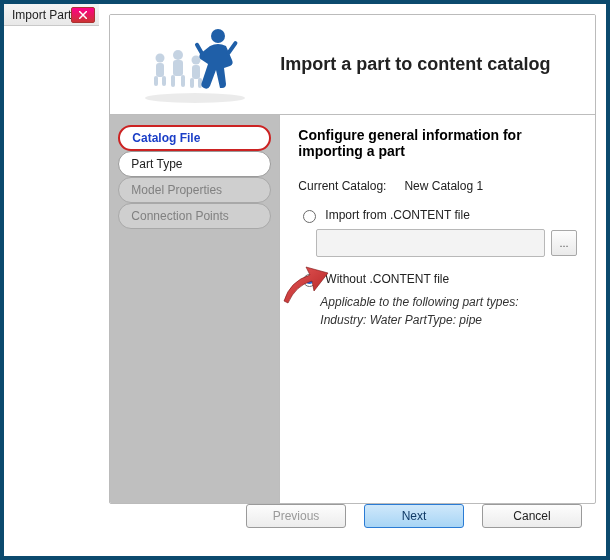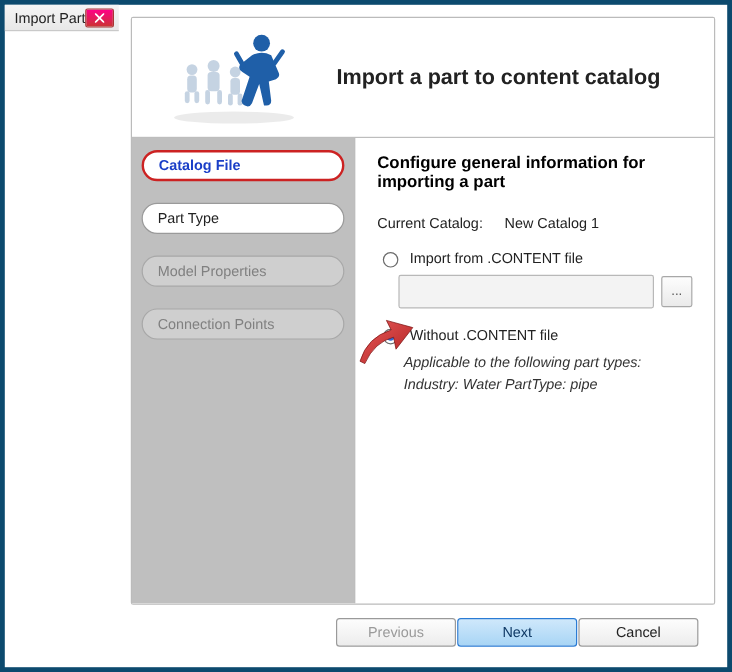--- a/index.html
+++ b/index.html
@@ -8,39 +8,39 @@
   .titlebar { height: 22px; background: linear-gradient(#f5f5f5,#e8e8e8); border-bottom: 1px solid #c9c9c9; display: flex; align-items: center; padding: 0 4px; }
   .titlebar .title { flex: 1; font-size: 12px; color: #222; padding-left: 4px; }
   .close-btn { width: 24px; height: 16px; border: 1px solid #a33; background: linear-gradient(#f08,#c33); border-radius: 2px; display: flex; align-items: center; justify-content: center; color: #fff; font-size: 10px; cursor: pointer; }
   .close-btn svg { width: 8px; height: 8px; }
   .content { flex: 1; padding: 10px 10px 6px 10px; display: flex; flex-direction: column; }
   .panel { flex: 1; border: 1px solid #bbb; background: #fff; display: flex; flex-direction: column; border-radius: 2px; overflow: hidden; }
   .header-strip { height: 100px; background: #fff; border-bottom: 1px solid #bdbdbd; display: flex; align-items: center; }
   .header-img { width: 170px; height: 100px; display: flex; align-items: center; justify-content: center; }
   .header-title { flex: 1; font-size: 18px; font-weight: bold; color: #222; }
   .body { flex: 1; display: flex; overflow: hidden; }
-  .sidebar { width: 186px; background: #bfbfbf; padding: 10px 8px; display: flex; flex-direction: column; gap: 18px; border-right: 1px solid #bdbdbd; }
+  .sidebar { width: 170px; background: #bfbfbf; padding: 10px 8px; display: flex; flex-direction: column; border-right: 1px solid #bdbdbd; }
   .step { height: 26px; border-radius: 13px; background: #fff; border: 1px solid #9a9a9a; display: flex; align-items: center; padding: 0 12px; font-size: 12px; color: #222; }
   .step.active { border: 2px solid #c22; color: #1a3ec7; font-weight: bold; }
   .step.disabled { background: #cfcfcf; color: #808080; border: 1px solid #a8a8a8; align-items: center; }
   .main { flex: 1; padding: 12px 18px 12px 18px; position: relative; overflow: hidden; }
   .section-title { font-size: 14px; font-weight: bold; margin-bottom: 20px; }
   .row { display: flex; align-items: center; gap: 18px; margin-bottom: 14px; }
   .label { color: #222; font-size: 12px; }
   .value { color: #222; font-size: 12px; }
   .radio-row { display: flex; align-items: center; gap: 6px; margin-top: 14px; margin-bottom: 6px; }
   .radio { appearance: none; width: 13px; height: 13px; border: 1px solid #6b6b6b; border-radius: 50%; background: #fff; position: relative; cursor: pointer; }
   .radio:checked::after { content: ""; position: absolute; top: 2px; left: 2px; width: 7px; height: 7px; background: #2a6dd8; border-radius: 50%; }
   .path-row { display: flex; align-items: center; gap: 6px; margin: 6px 0 14px 18px; }
   .path-input { flex: 1; height: 28px; border: 1px solid #b8b8b8; background: #f3f3f3; color: #555; padding: 0 6px; border-radius: 2px; }
   .browse-btn { width: 26px; height: 26px; border: 1px solid #a8a8a8; background: linear-gradient(#fdfdfd,#eaeaea); border-radius: 2px; cursor: pointer; display: flex; align-items: center; justify-content: center; color: #555; font-size: 11px; }
   .hint { margin-left: 22px; font-style: italic; color: #333; font-size: 12px; line-height: 1.5; }
   .hint-line2 { }
   .arrow { position: absolute; left: 0px; top: 150px; width: 50px; height: 40px; pointer-events: none; }
-  .footer { height: 46px; display: flex; justify-content: flex-end; align-items: center; gap: 1px; padding: 0 14px; }
+  .footer { height: 46px; display: flex; justify-content: flex-end; align-items: flex-start; gap: 18px; padding: 0 14px; }
   .btn { min-width: 100px; height: 24px; border: 1px solid #9a9a9a; border-radius: 3px; background: linear-gradient(#fdfdfd,#ececec); cursor: pointer; font-size: 12px; color: #222; }
   .btn.disabled { color: #9a9a9a; cursor: default; }
   .btn.primary { border: 1px solid #2a7bd4; background: linear-gradient(#cfe8fb,#a8d5f5); color: #103a66; }
   
   .people svg { width: 130px; height: 90px; }
 </style>
 </head>
 <body>
 
 <div class="window">

